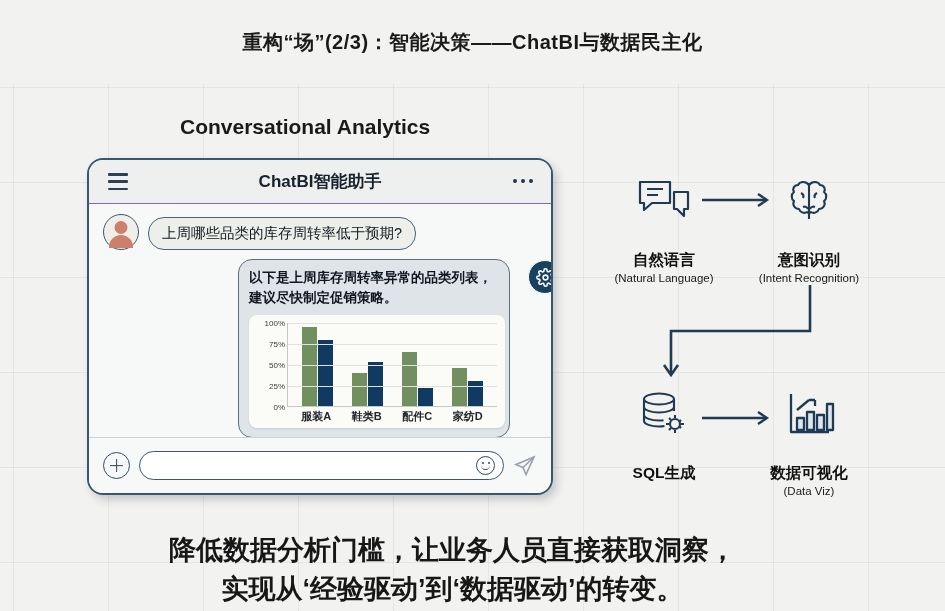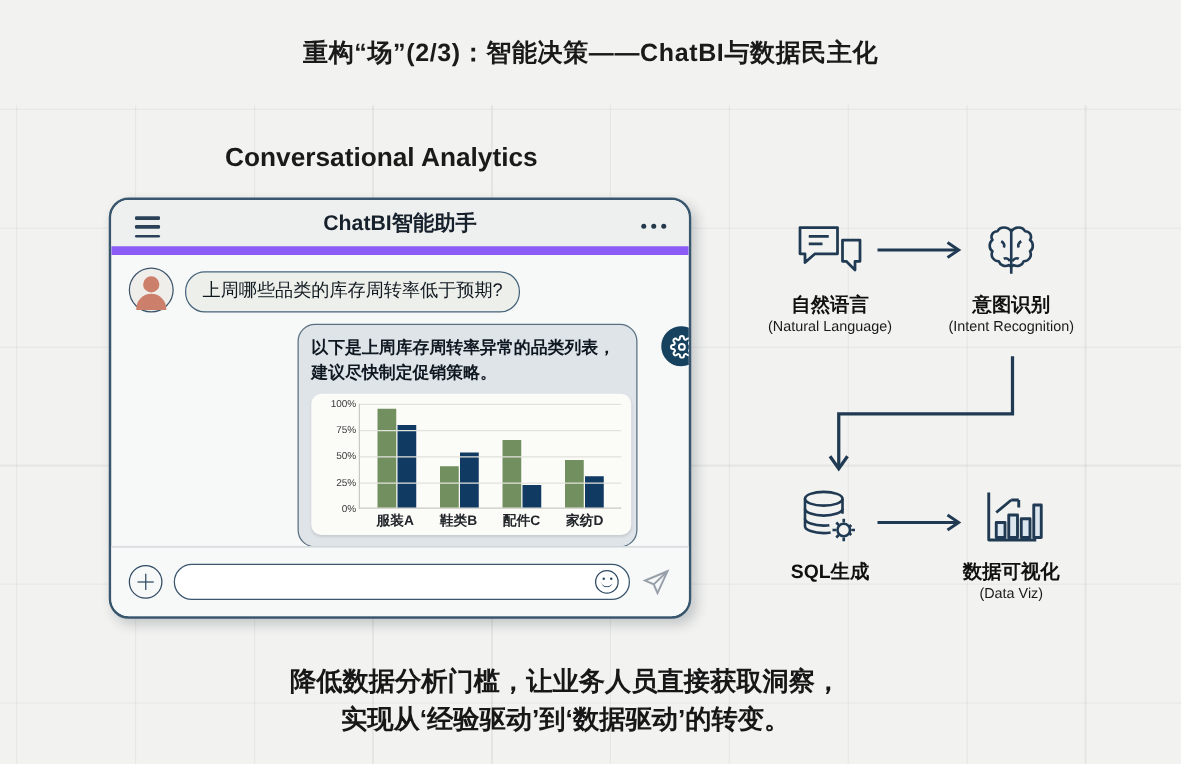--- a/index.html
+++ b/index.html
@@ -41,21 +41,21 @@
     width: 466px; height: 337px;
     background: #f7f8f8;
     border: 2px solid #38566e;
     border-radius: 16px;
     box-shadow: 4px 5px 9px rgba(40,55,70,0.22);
     overflow: hidden;
   }
   #chat-header {
     position: relative; height: 44px;
     background: #eef0f0;
-    border-bottom: 7px solid #8b5cf6;
+    border-bottom: 1px solid #8b5cf6;
     display: flex; align-items: center;
   }
   #hamburger-icon {
     position: absolute; left: 19px; top: 13px;
     width: 20px; height: 17px;
     display: flex; flex-direction: column; justify-content: space-between;
   }
   #hamburger-icon i { display: block; height: 2.5px; background: #2b4158; border-radius: 1px; }
   #chat-title {
     width: 100%; text-align: center;
@@ -174,35 +174,35 @@
   #emoji-icon .e.l { left: 4.5px; } #emoji-icon .e.r { right: 4.5px; }
   #emoji-icon .m {
     position: absolute; left: 4px; right: 4px; top: 8px; height: 5px;
     border-bottom: 1.5px solid #2f4a62; border-radius: 0 0 8px 8px;
   }
   #send-icon { flex: none; opacity: 0.55; }
 
   
   .flow-node { position: absolute; text-align: center; width: 140px; }
   .flow-icon { height: 58px; display: flex; align-items: center; justify-content: center; }
-  .flow-label-cn { font-size: 15.5px; font-weight: bold; color: #111; margin-top: 4px; }
+  .flow-label-cn { font-size: 15.5px; font-weight: bold; color: #111; margin-top: 20px; }
   .flow-label-en { font-size: 11.5px; color: #1a1a1a; margin-top: 1px; }
   #node-nl  { left: 594px; top: 172px; }
   #node-ir  { left: 739px; top: 172px; }
   #node-sql { left: 594px; top: 385px; }
   #node-viz { left: 739px; top: 385px; }
   .flow-arrow { position: absolute; }
   #arrow-nl-ir  { left: 700px; top: 190px; }
   #arrow-sql-viz{ left: 700px; top: 408px; }
   #arrow-elbow  { left: 655px; top: 281px; }
 
   
   #caption {
     position: absolute; left: 0; top: 531px; width: 905px;
-    text-align: center; font-size: 21px; color: #171717;
+    text-align: center; font-size: 27px; color: #171717;
     line-height: 1.45; font-weight: bold;
   }
 </style>
 </head>
 <body>
 
 <div id="slide">
 
   <div id="title-band">
     <div id="page-title">重构“场”(2/3)：智能决策——ChatBI与数据民主化</div>

